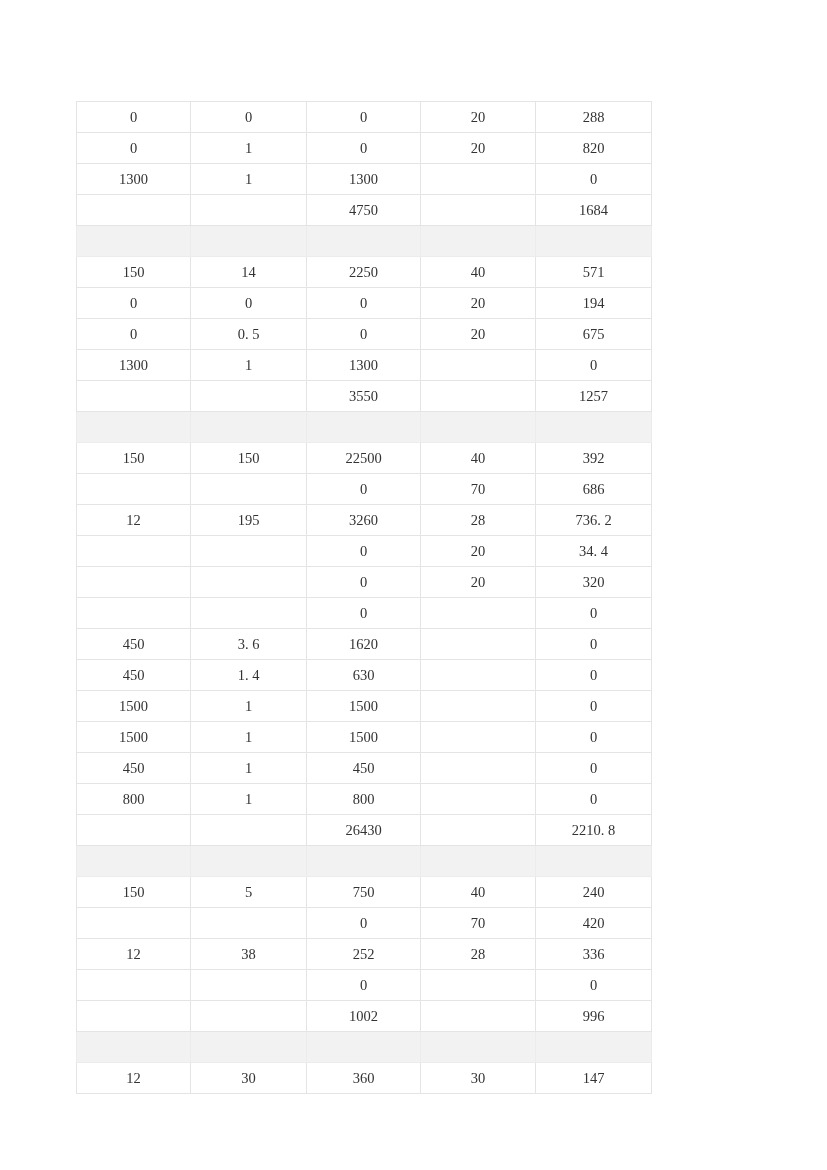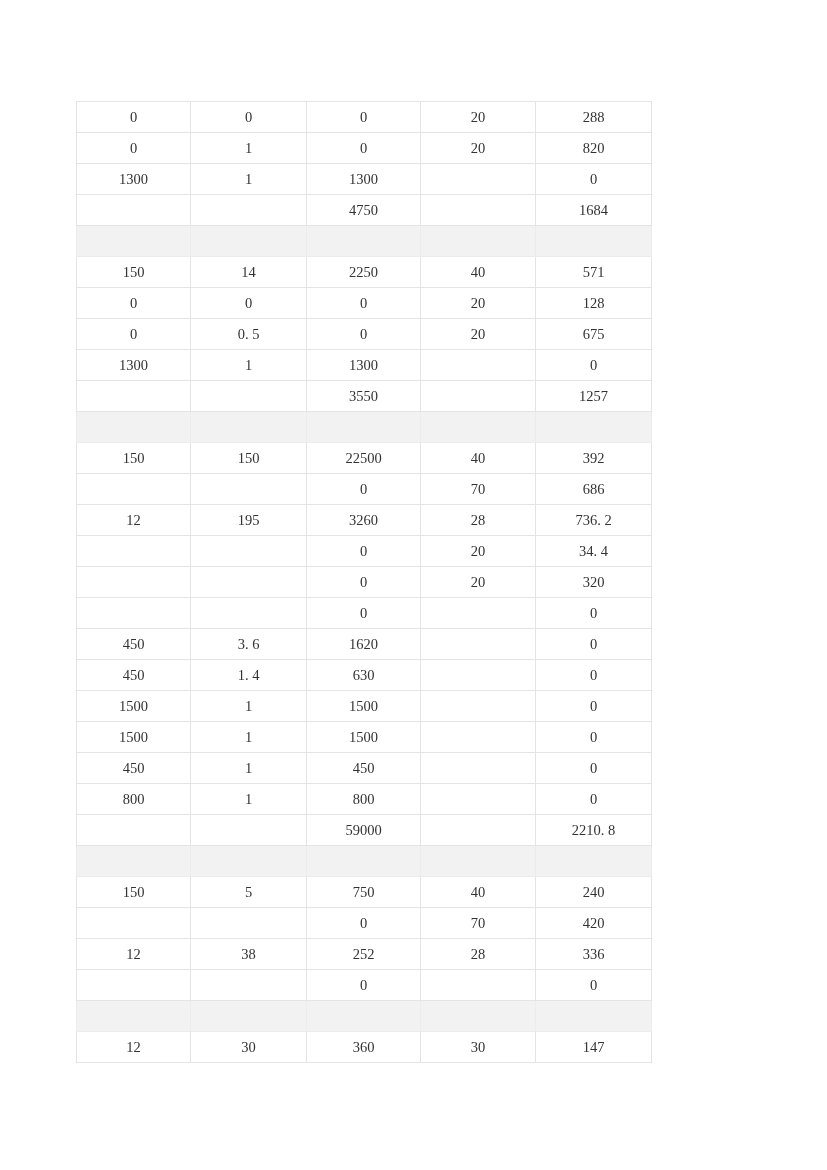--- a/index.html
+++ b/index.html
@@ -117,21 +117,21 @@
             <td>14</td>
             <td>2250</td>
             <td>40</td>
             <td>571</td>
           </tr>
           <tr class="datarow">
             <td>0</td>
             <td>0</td>
             <td>0</td>
             <td>20</td>
-            <td>128</td>
+            <td>194</td>
           </tr>
           <tr class="datarow">
             <td>0</td>
             <td>0. 5</td>
             <td>0</td>
             <td>20</td>
             <td>675</td>
           </tr>
           <tr class="datarow">
             <td>1300</td>
@@ -234,21 +234,21 @@
           <tr class="datarow">
             <td>800</td>
             <td>1</td>
             <td>800</td>
             <td></td>
             <td>0</td>
           </tr>
           <tr class="datarow">
             <td></td>
             <td></td>
-            <td>59000</td>
+            <td>26430</td>
             <td></td>
             <td>2210. 8</td>
           </tr>
           <tr class="spacer">
             <td class="band"></td>
             <td class="band"></td>
             <td class="band"></td>
             <td class="band"></td>
             <td class="band"></td>
           </tr>
@@ -272,20 +272,27 @@
             <td>252</td>
             <td>28</td>
             <td>336</td>
           </tr>
           <tr class="datarow">
             <td></td>
             <td></td>
             <td>0</td>
             <td></td>
             <td>0</td>
+          </tr>
+          <tr class="datarow">
+            <td></td>
+            <td></td>
+            <td>1002</td>
+            <td></td>
+            <td>996</td>
           </tr>
           <tr class="spacer">
             <td class="band"></td>
             <td class="band"></td>
             <td class="band"></td>
             <td class="band"></td>
             <td class="band"></td>
           </tr>
           <tr class="datarow">
             <td>12</td>

